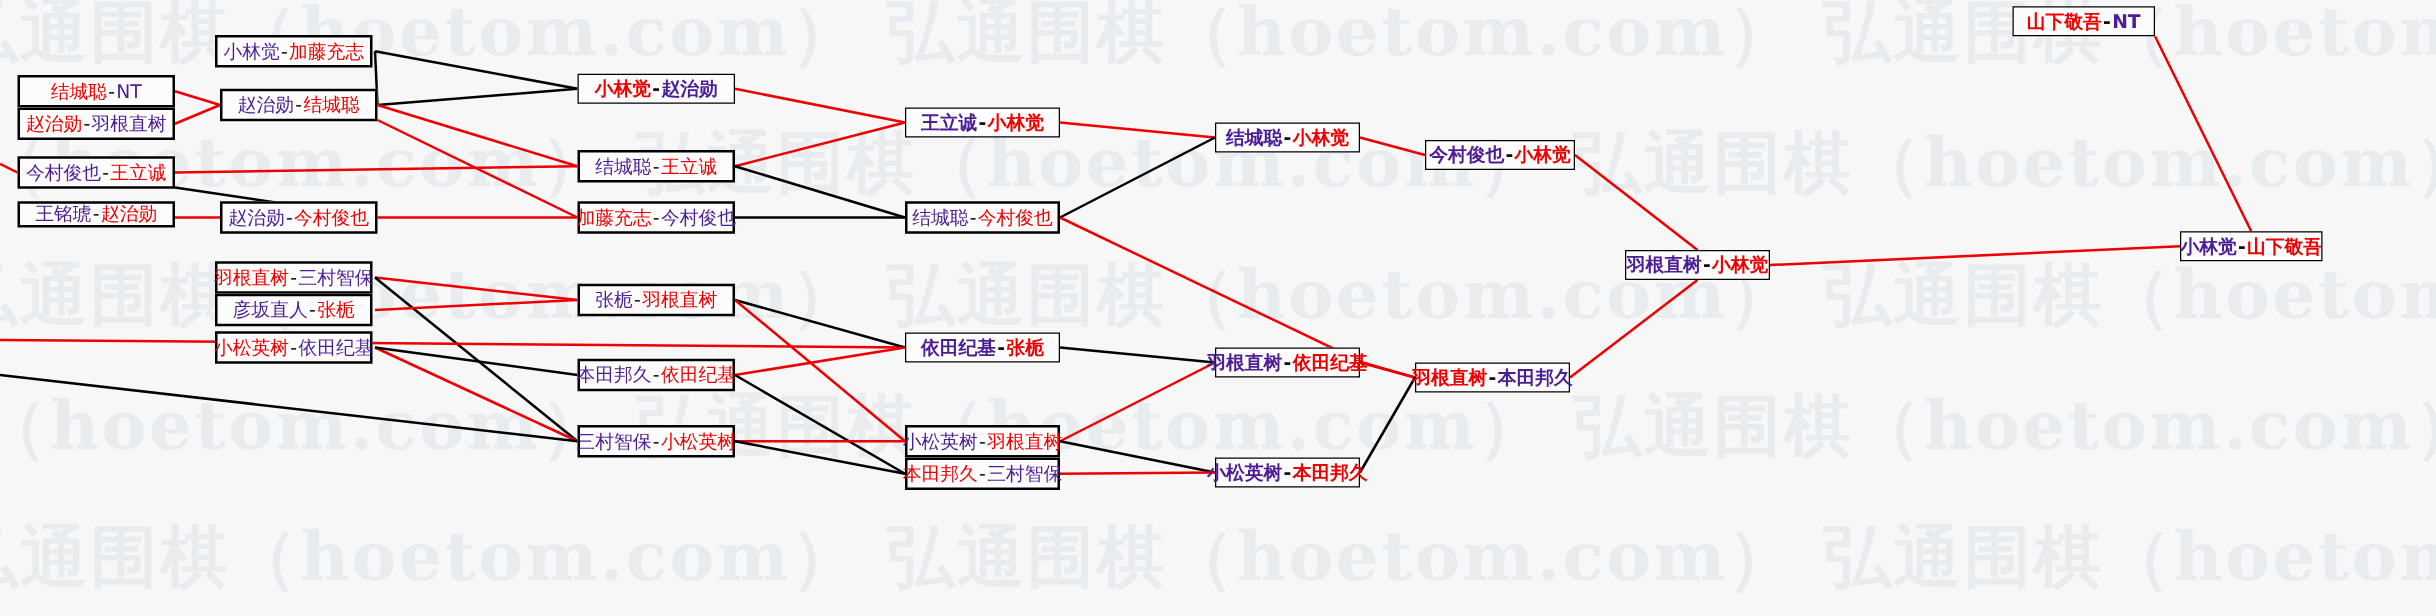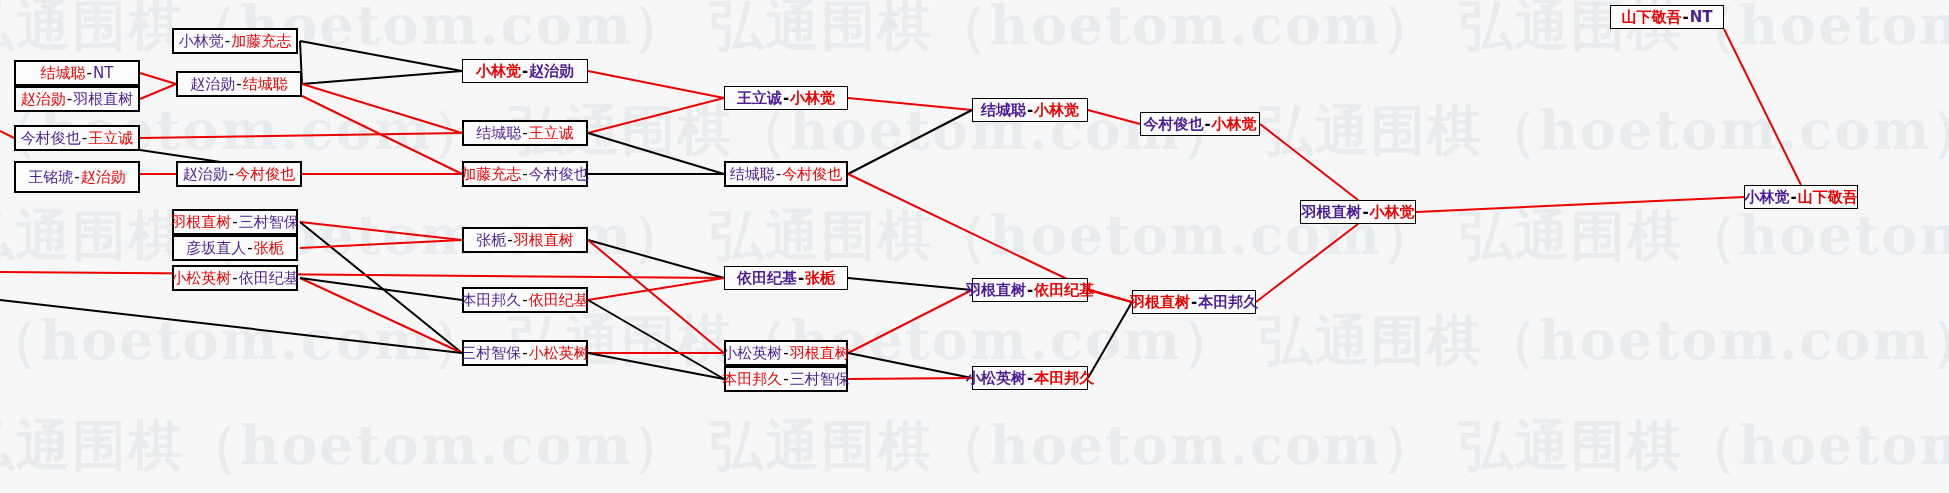--- a/index.html
+++ b/index.html
@@ -125,21 +125,21 @@
       <div class="node" style="left: 176px; top: 71px; width: 126px; height: 26px;">
         <span class="p1 lose">赵治勋</span>
         <span class="sep">-</span>
         <span class="p2 win">结城聪</span>
       </div>
       <div class="node" style="left: 14px; top: 125px; width: 126px; height: 26px;">
         <span class="p1 lose">今村俊也</span>
         <span class="sep">-</span>
         <span class="p2 win">王立诚</span>
       </div>
-      <div class="node" style="left: 14px; top: 161px; width: 126px; height: 32px;">
+      <div class="node" style="left: 14px; top: 161px; width: 126px; height: 21px;">
         <span class="p1 lose">王铭琥</span>
         <span class="sep">-</span>
         <span class="p2 win">赵治勋</span>
       </div>
       <div class="node" style="left: 176px; top: 161px; width: 126px; height: 26px;">
         <span class="p1 lose">赵治勋</span>
         <span class="sep">-</span>
         <span class="p2 win">今村俊也</span>
       </div>
       <div class="node thin" style="left: 462px; top: 59px; width: 126px; height: 24px;">

